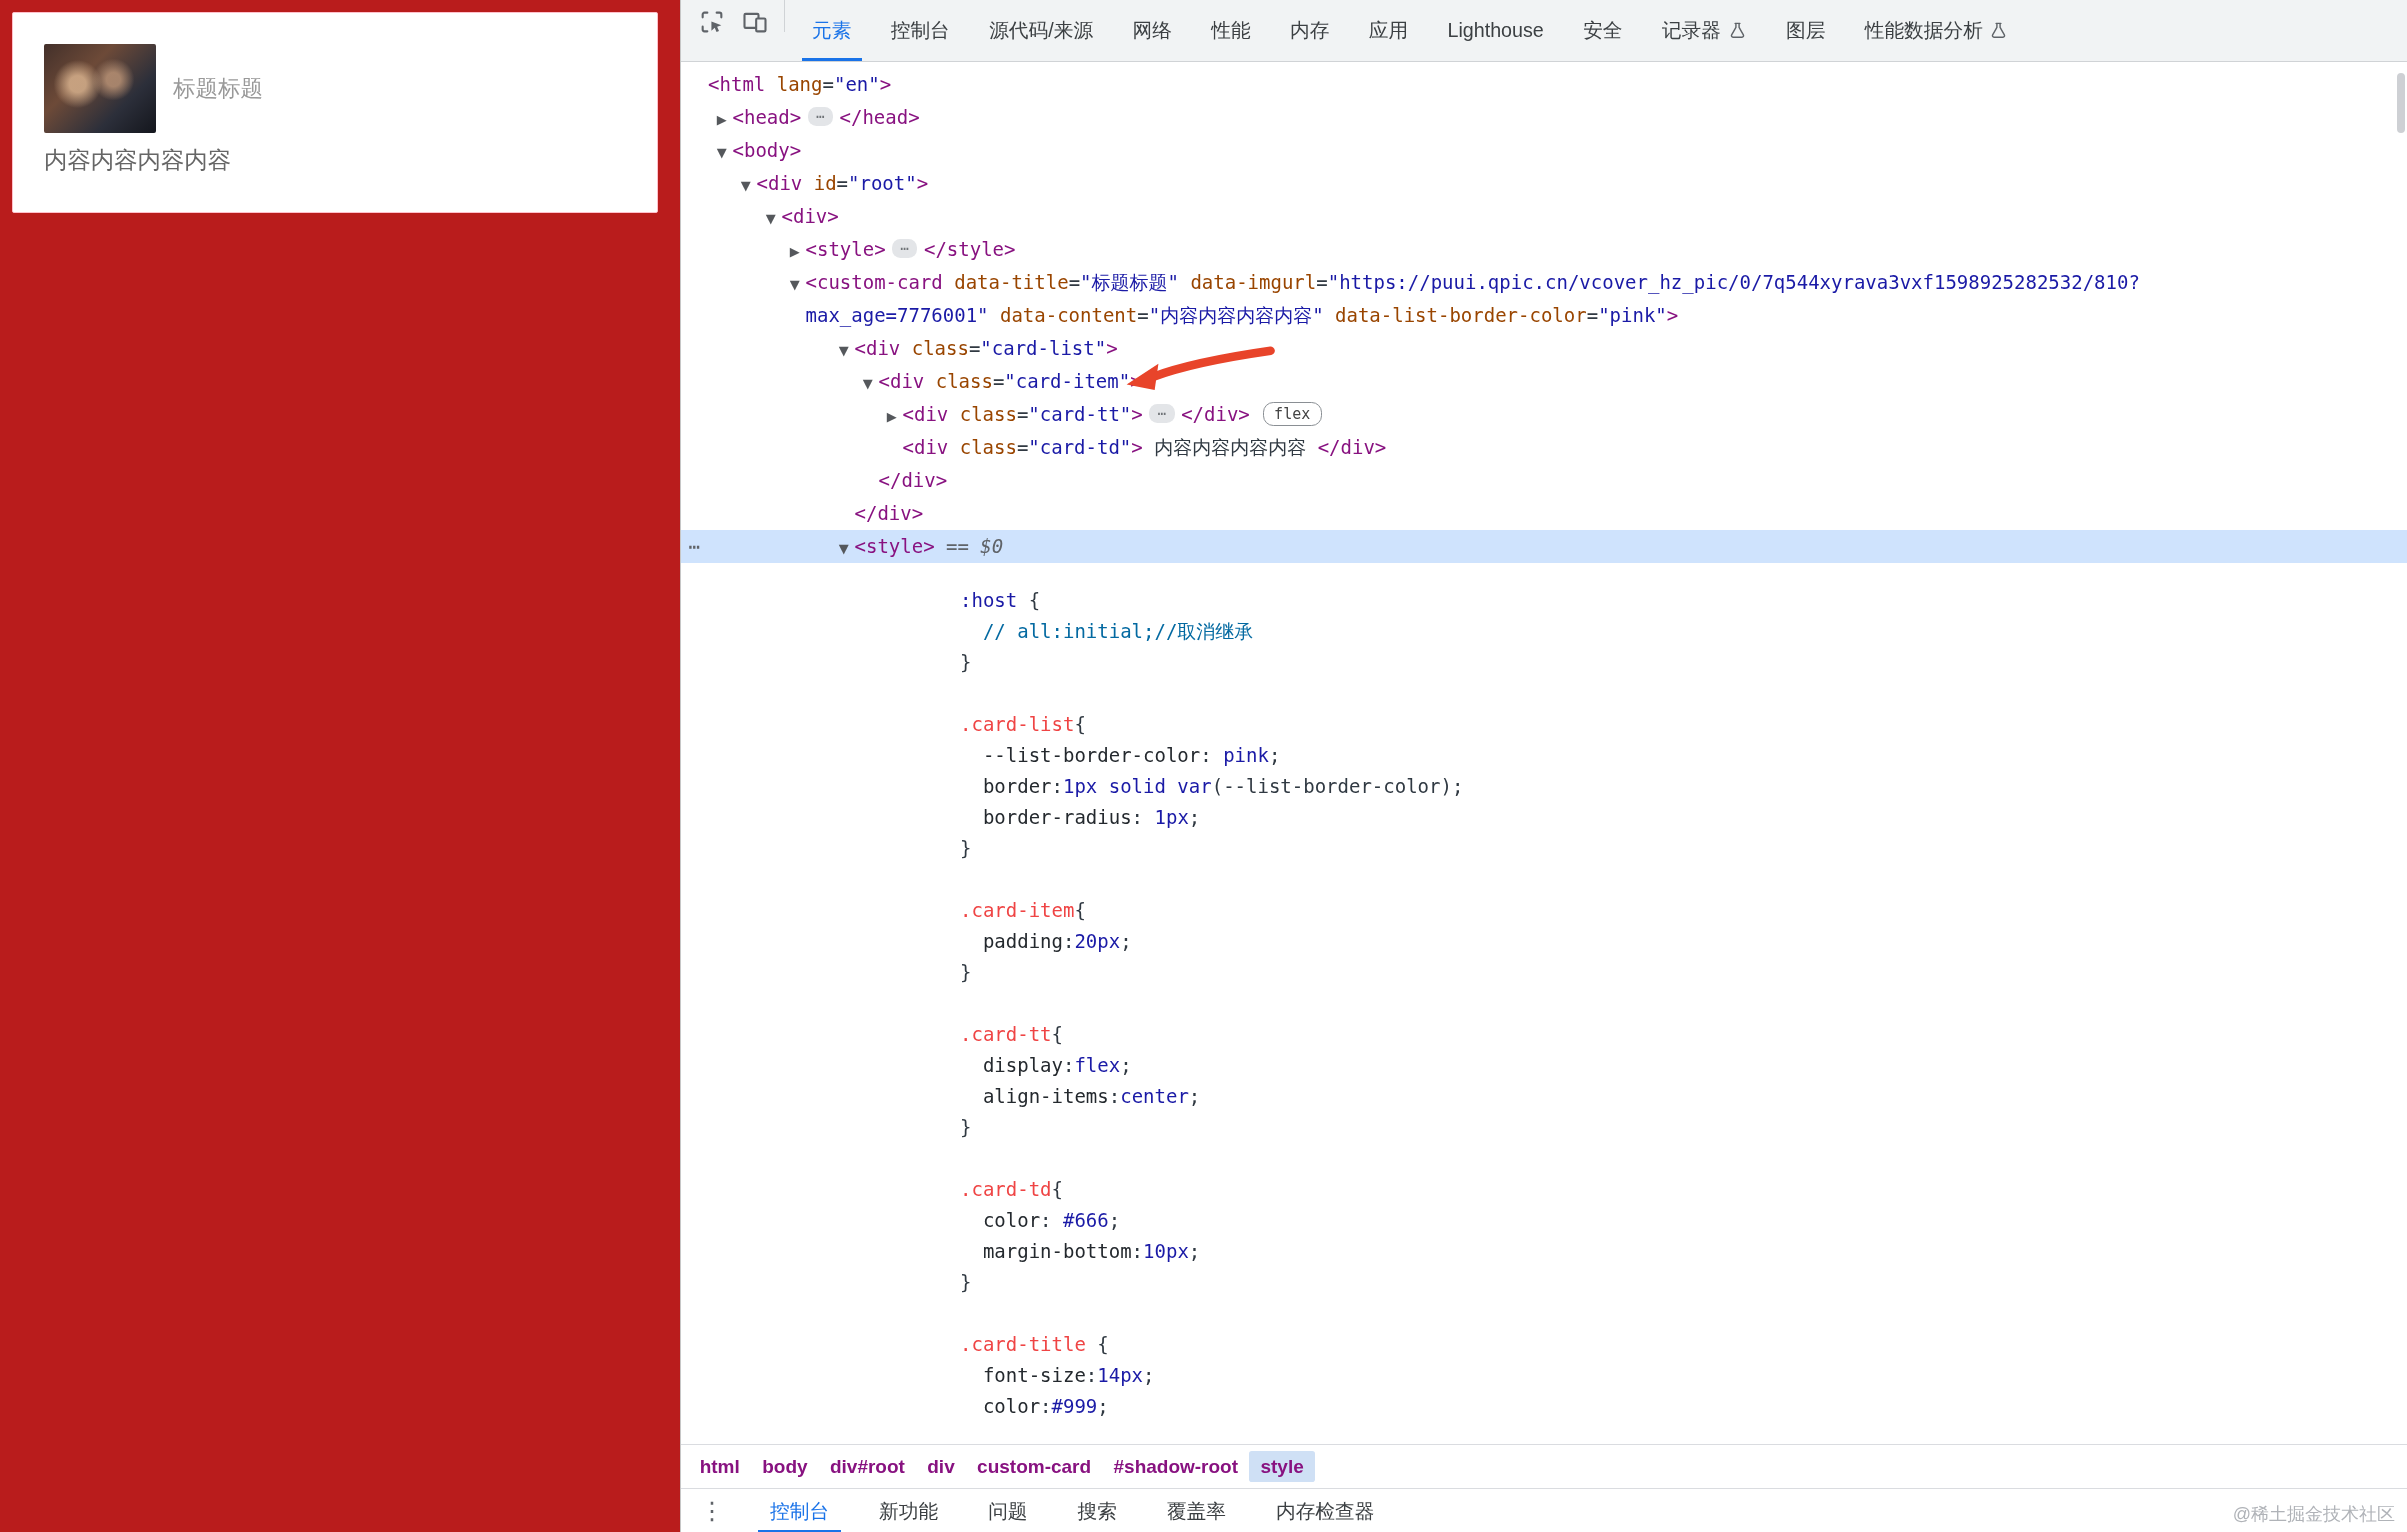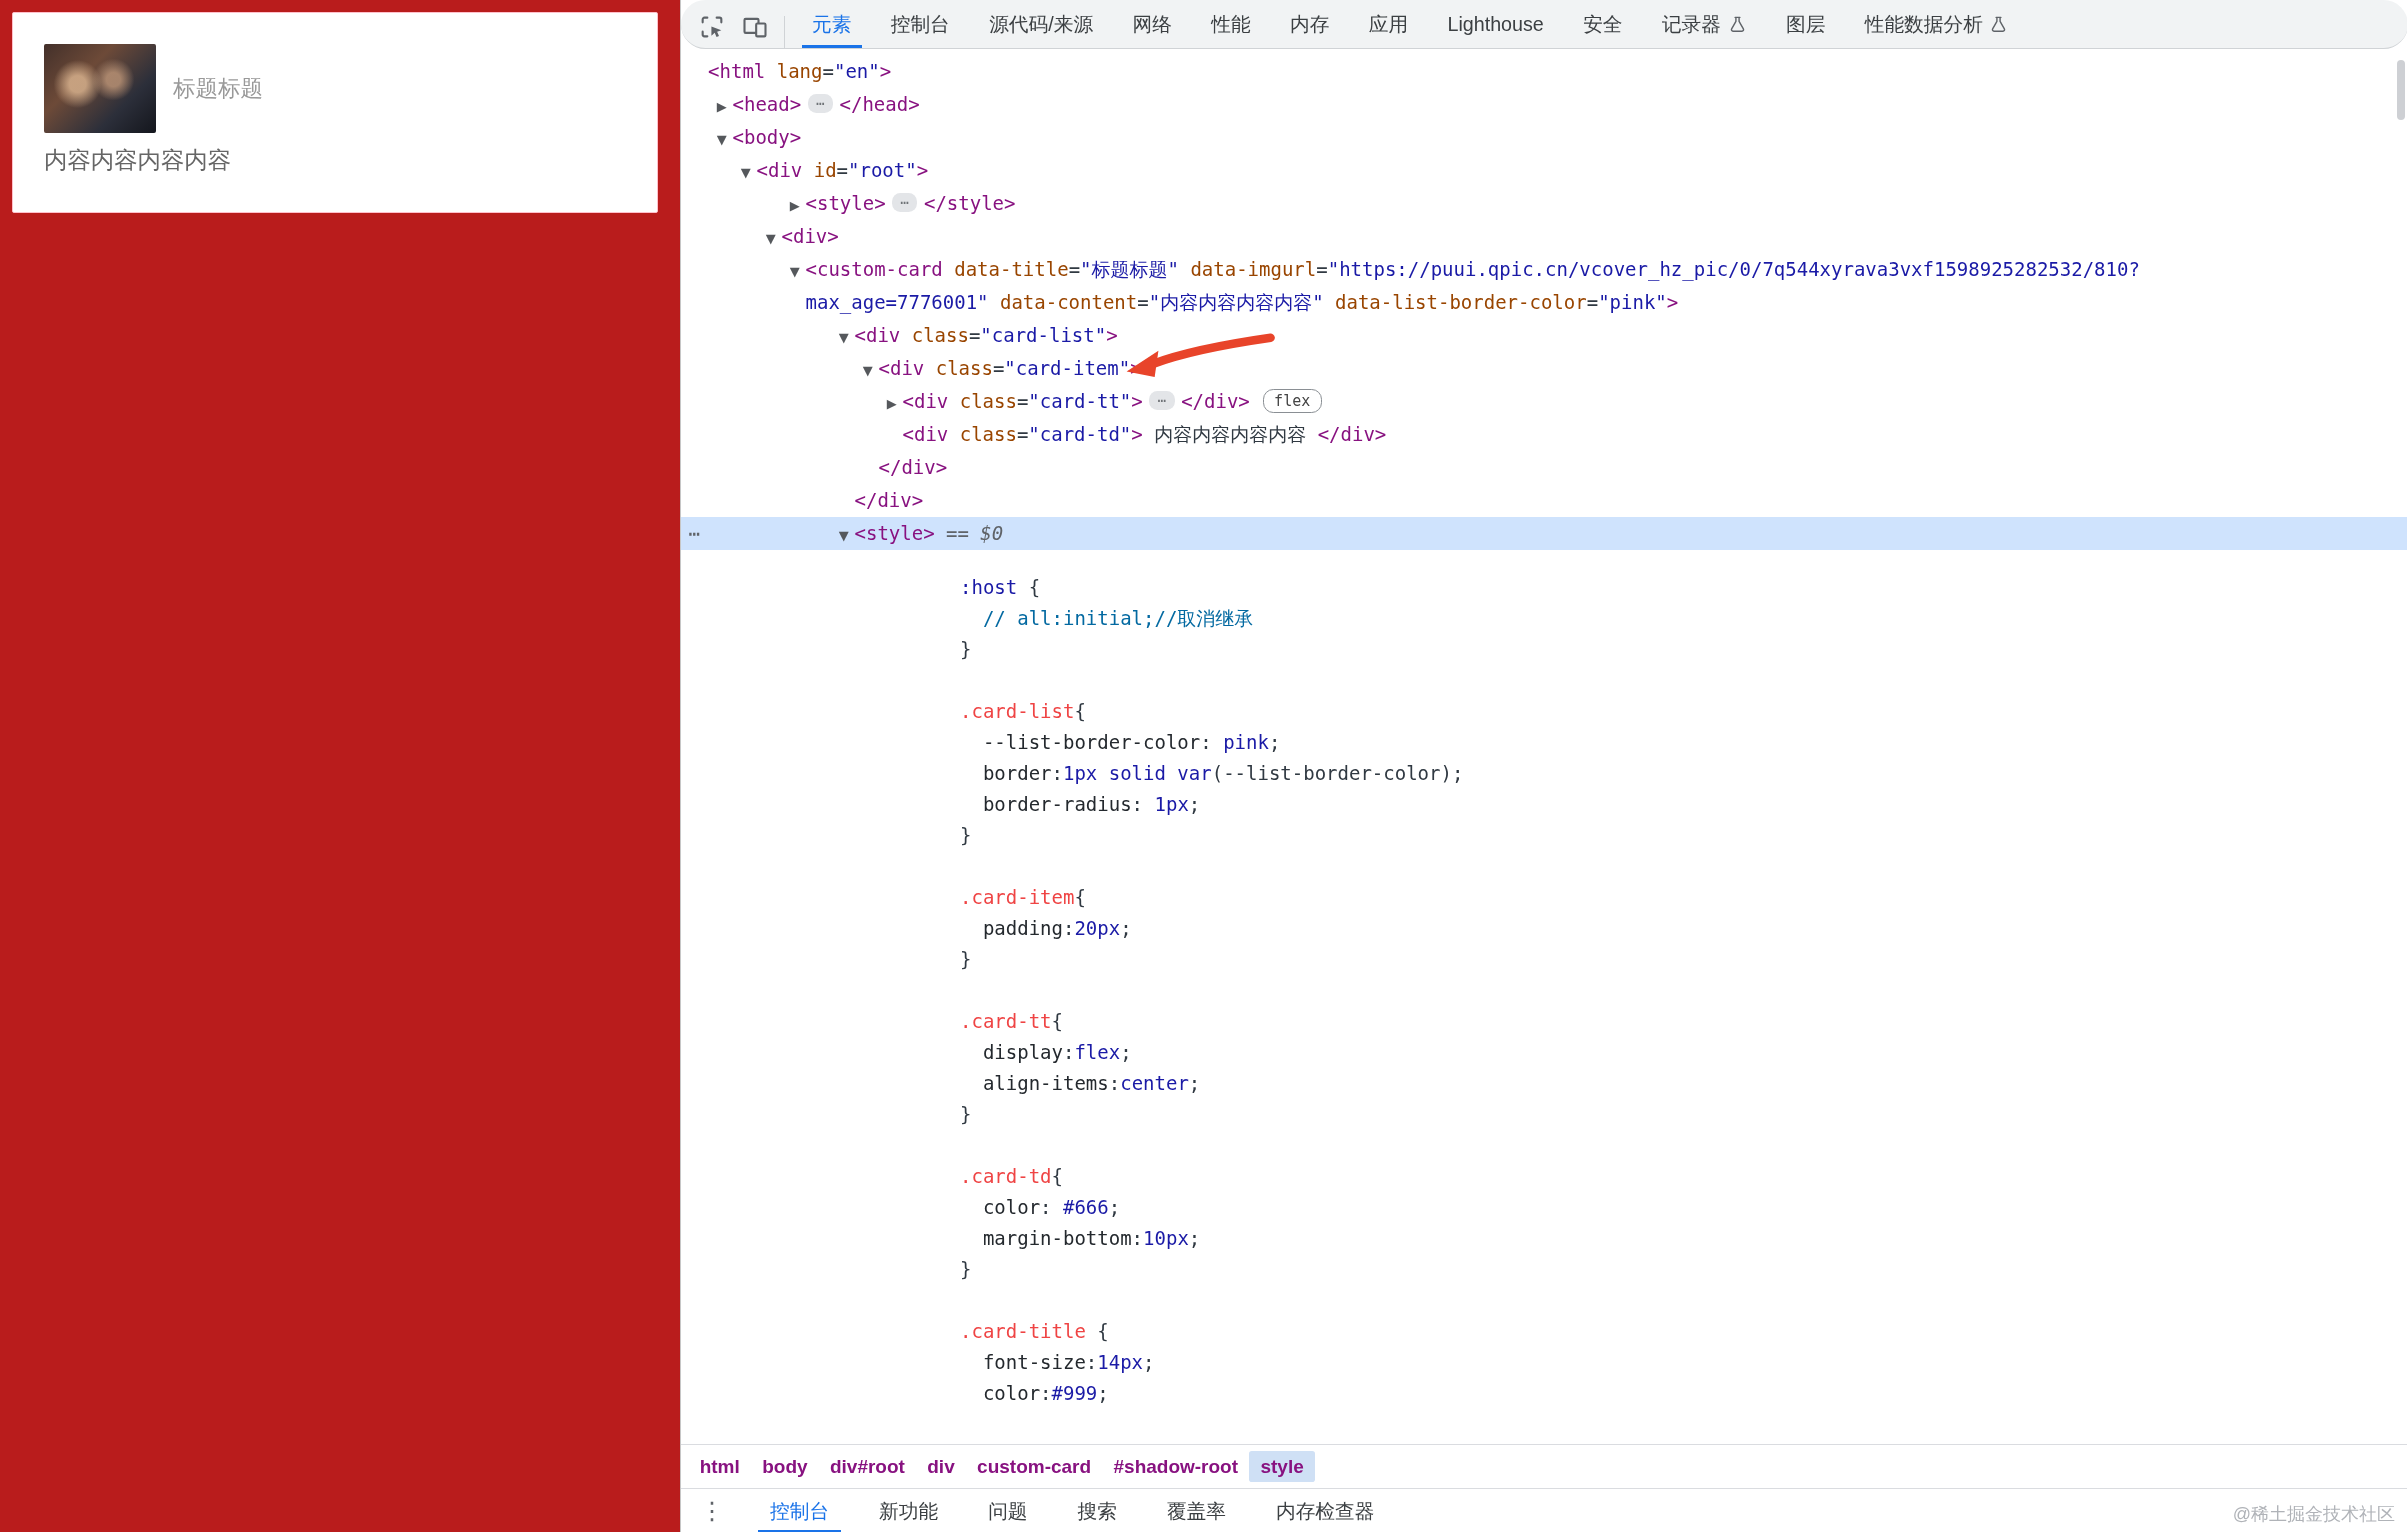--- a/index.html
+++ b/index.html
@@ -19,22 +19,22 @@
       radial-gradient(circle at 30% 45%, rgba(214,176,140,.85) 0 9%, rgba(214,176,140,0) 26%),
       radial-gradient(circle at 62% 40%, rgba(190,150,120,.8) 0 8%, rgba(190,150,120,0) 24%),
       linear-gradient(135deg,#43302a 0%,#6d4a38 35%,#2c2f3a 70%,#14161d 100%); }
   .card-title-el { margin-left:17px; font-size:22.5px; color:#999; }
   .card-td-el { margin-top:11.2px; font-size:23.4px; color:#666; }
 
   
   .devtools { flex:1; display:flex; flex-direction:column; min-width:0;
     border-left:0.9px solid #c6c6c6; background:#fff; }
 
-  .toolbar { height:49px; flex:none; display:flex; align-items:flex-end;
-    background:#f1f3f4; border-bottom:0.9px solid #d0d3d6; padding-left:9.4px;border-radius:26px; }
+  .toolbar { height:62px; flex:none; display:flex; align-items:flex-start;
+    background:#f1f3f4; border-bottom:0.9px solid #d0d3d6; padding-left:9.4px; }
   .tb-icon { width:43px; height:43px; display:flex; align-items:center;
     justify-content:center; border-radius:3.7px; }
   .tb-sep { width:0.9px; height:32px; background:#d0d3d6; margin:0 7.5px; flex:none; }
   .tb-tabs { display:flex; height:100%; }
   .tb-tab { display:flex; align-items:center; gap:6.6px; padding:0 19.7px;
     font-size:19.7px; color:#3c4043; position:relative; white-space:nowrap; }
   .tb-tab.active { color:#1a73e8; }
   .tb-tab.active::after { content:""; position:absolute; left:9.4px; right:9.4px;
     bottom:0; height:2.8px; background:#1a73e8; }
 
@@ -176,22 +176,22 @@
           </div>
         </div>
     </div>
 
     <div class="elements-panel">
       <div class="tree" id="dom-tree">
           <div class="tree-line" style="padding-left: 5.6px;"><span class="arrow-slot"></span><span class="tk-tag">&lt;html</span><span class="tk-attr"> lang</span><span class="tk-plain">=</span><span class="tk-val">"en"</span><span class="tk-tag">&gt;</span></div>
           <div class="tree-line" style="padding-left: 30px;"><span class="arrow-slot">▶</span><span class="tk-tag">&lt;head&gt;</span><span class="tk-ellipsis">⋯</span><span class="tk-tag">&lt;/head&gt;</span></div>
           <div class="tree-line" style="padding-left: 30px;"><span class="arrow-slot">▼</span><span class="tk-tag">&lt;body&gt;</span></div>
           <div class="tree-line" style="padding-left: 54px;"><span class="arrow-slot">▼</span><span class="tk-tag">&lt;div</span><span class="tk-attr"> id</span><span class="tk-plain">=</span><span class="tk-val">"root"</span><span class="tk-tag">&gt;</span></div>
+          <div class="tree-line" style="padding-left: 79px;"><span class="arrow-slot">▼</span><span class="tk-tag">&lt;div&gt;</span></div>
           <div class="tree-line" style="padding-left: 103px;"><span class="arrow-slot">▶</span><span class="tk-tag">&lt;style&gt;</span><span class="tk-ellipsis">⋯</span><span class="tk-tag">&lt;/style&gt;</span></div>
-          <div class="tree-line" style="padding-left: 79px;"><span class="arrow-slot">▼</span><span class="tk-tag">&lt;div&gt;</span></div>
           <div class="tree-line" style="padding-left: 103px;"><span class="arrow-slot">▼</span><span class="tk-tag">&lt;custom-card</span><span class="tk-attr"> data-title</span><span class="tk-plain">=</span><span class="tk-val">"标题标题"</span><span class="tk-attr"> data-imgurl</span><span class="tk-plain">=</span><span class="tk-val">"https://puui.qpic.cn/vcover_hz_pic/0/7q544xyrava3vxf1598925282532/810?</span></div>
           <div class="tree-line" style="padding-left: 103px;"><span class="arrow-slot"></span><span class="tk-val">max_age=7776001"</span><span class="tk-attr"> data-content</span><span class="tk-plain">=</span><span class="tk-val">"内容内容内容内容"</span><span class="tk-attr"> data-list-border-color</span><span class="tk-plain">=</span><span class="tk-val">"pink"</span><span class="tk-tag">&gt;</span></div>
           <div class="tree-line" style="padding-left: 152px;"><span class="arrow-slot">▼</span><span class="tk-tag">&lt;div</span><span class="tk-attr"> class</span><span class="tk-plain">=</span><span class="tk-val">"card-list"</span><span class="tk-tag">&gt;</span></div>
           <div class="tree-line" style="padding-left: 176px;"><span class="arrow-slot">▼</span><span class="tk-tag">&lt;div</span><span class="tk-attr"> class</span><span class="tk-plain">=</span><span class="tk-val">"card-item"</span><span class="tk-tag">&gt;</span></div>
           <div class="tree-line" style="padding-left: 200px;"><span class="arrow-slot">▶</span><span class="tk-tag">&lt;div</span><span class="tk-attr"> class</span><span class="tk-plain">=</span><span class="tk-val">"card-tt"</span><span class="tk-tag">&gt;</span><span class="tk-ellipsis">⋯</span><span class="tk-tag">&lt;/div&gt;</span><span class="tk-badge">flex</span></div>
           <div class="tree-line" style="padding-left: 200px;"><span class="arrow-slot"></span><span class="tk-tag">&lt;div</span><span class="tk-attr"> class</span><span class="tk-plain">=</span><span class="tk-val">"card-td"</span><span class="tk-tag">&gt;</span><span class="tk-text"> 内容内容内容内容 </span><span class="tk-tag">&lt;/div&gt;</span></div>
           <div class="tree-line" style="padding-left: 176px;"><span class="arrow-slot"></span><span class="tk-tag">&lt;/div&gt;</span></div>
           <div class="tree-line" style="padding-left: 152px;"><span class="arrow-slot"></span><span class="tk-tag">&lt;/div&gt;</span></div>
           <div class="tree-line selected" style="padding-left: 152px;"><span class="gutter-dots">⋯</span><span class="arrow-slot">▼</span><span class="tk-tag">&lt;style&gt;</span><span class="tk-eq"> == $0</span></div>
         </div>

